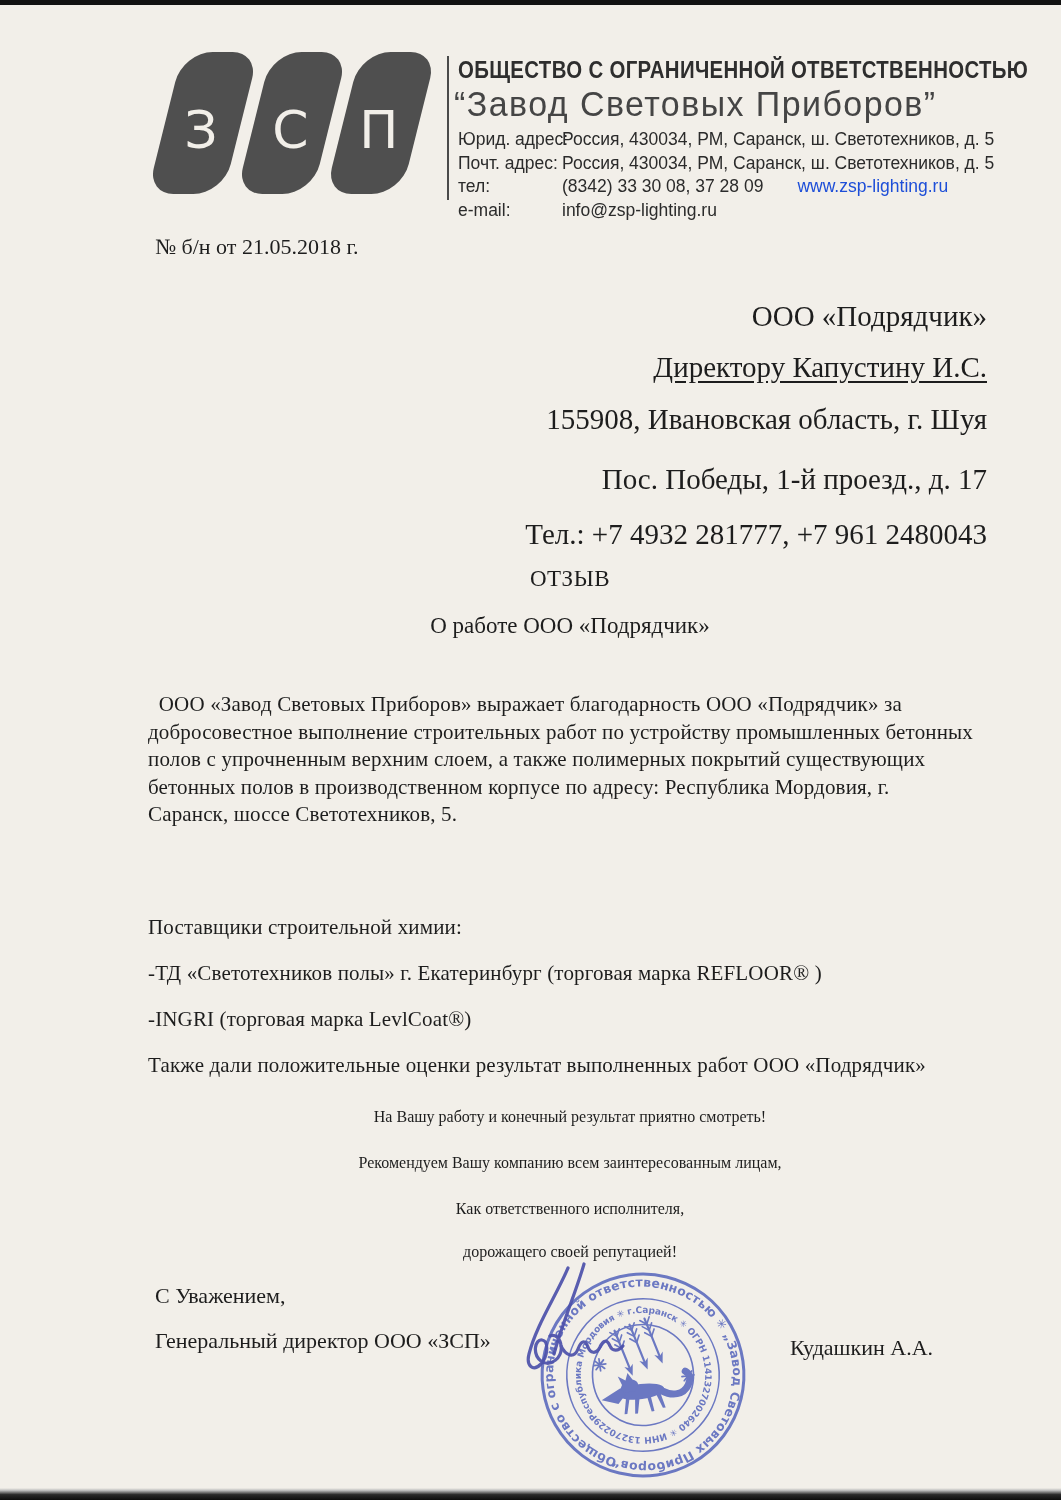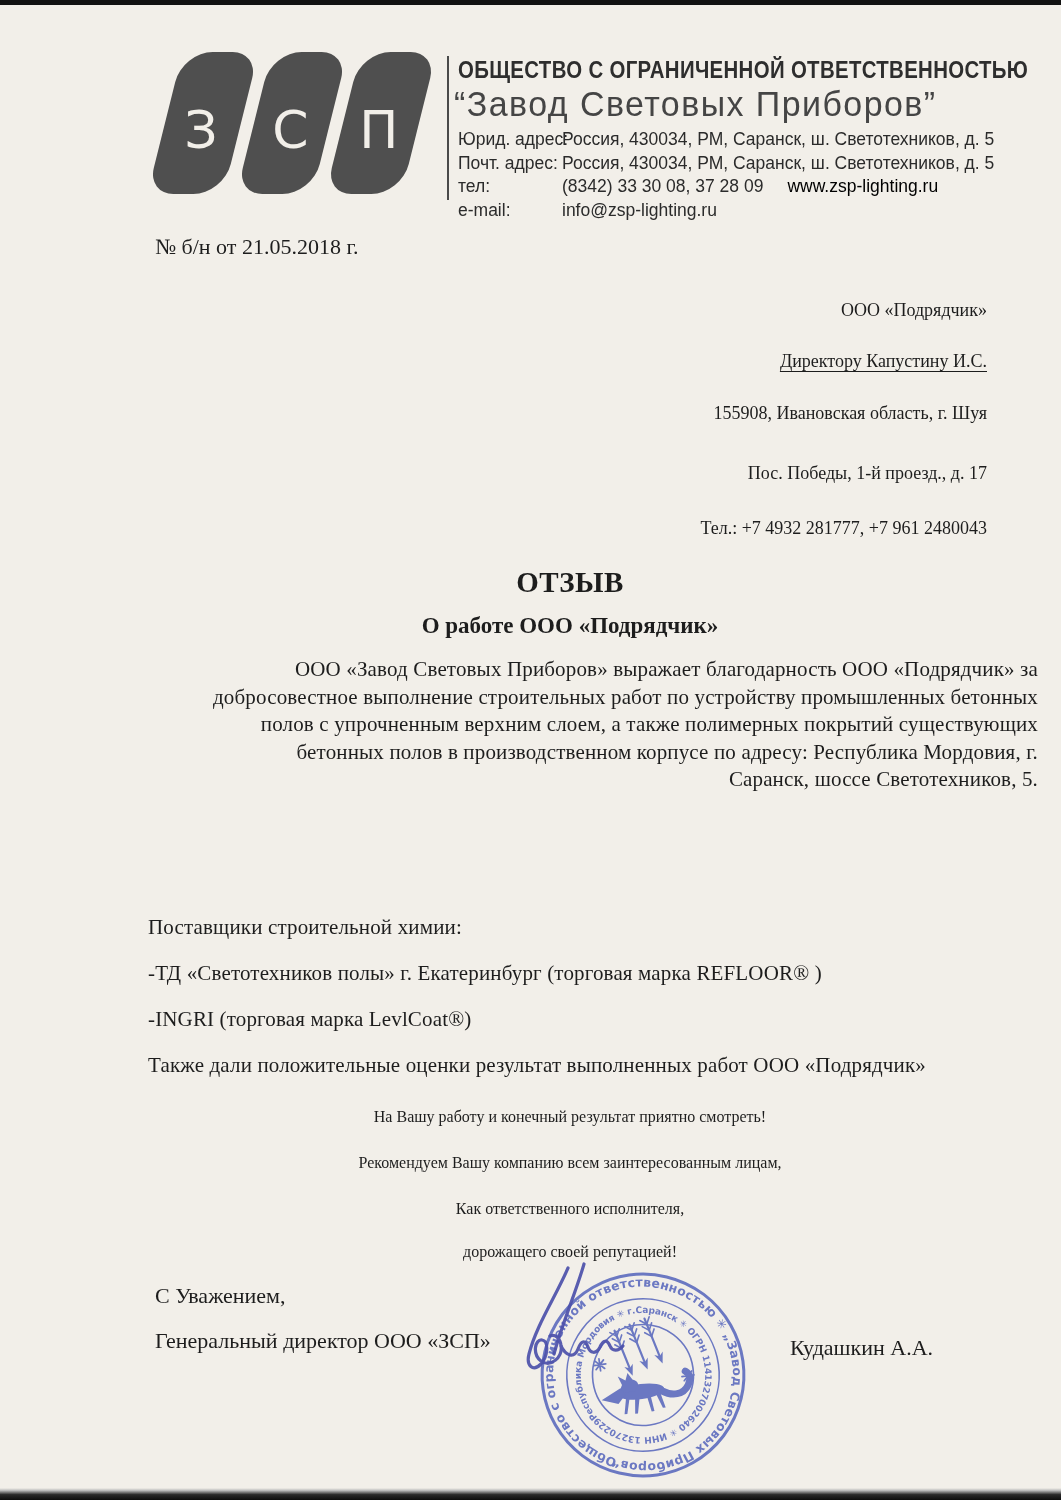--- a/index.html
+++ b/index.html
@@ -40,32 +40,32 @@
   .org-name{
     left:454px;top:84px;width:660px;
     font-family:"Liberation Sans",sans-serif;
     font-size:35px;font-weight:400;color:#454545;letter-spacing:1.5px;
     transform:scaleX(.97);transform-origin:left top;white-space:nowrap;
   }
   .contacts{left:458px;top:128px;font-family:"Liberation Sans",sans-serif;
     font-size:17.5px;color:#2b2b2b;}
   .contact-row{display:flex;line-height:23.5px;white-space:nowrap;}
   .contact-label{width:104px;flex:none;}
-  .contact-extra{margin-left:24px;color:#000000;}
+  .contact-extra{margin-left:34px;color:#1d4ed8;}
   
   .ref-line{left:155px;top:234px;font-size:22px;white-space:nowrap;}
-  .recipient{right:74px;text-align:right;font-size:18px;white-space:nowrap;}
+  .recipient{right:74px;text-align:right;font-size:29px;white-space:nowrap;}
   .r1{top:300px;} .r2{top:351px;text-decoration:underline;text-underline-offset:4px;}
   .r3{top:403px;} .r4{top:463px;} .r5{top:518px;}
   .center-col{left:150px;width:840px;text-align:center;}
-  .title{top:566px;font-size:29px;font-weight:bold;letter-spacing:.5px;}
-  .subtitle{top:613px;font-size:23px;font-weight:bold;}
+  .title{top:566px;font-size:23px;font-weight:normal;letter-spacing:.5px;}
+  .subtitle{top:613px;font-size:23px;font-weight:normal;}
   .body-text{left:148px;width:890px;font-size:21px;line-height:27.5px;
     white-space:pre;letter-spacing:.15px;}
-  .p1{top:656px;text-align:right;} .p2{top:816px;}
+  .p1{top:691px;} .p2{top:816px;}
   .line-suppliers{top:914px;} .line-sup1{top:960px;} .line-sup2{top:1006px;}
   .line-quality{top:1052px;}
   .c1{top:1103px;} .c2{top:1149px;} .c3{top:1195px;} .c4{top:1238px;}
   .closing-line{left:155px;top:1283px;font-size:22px;}
   .position-line{left:155px;top:1328px;font-size:22px;}
   .name-line{left:790px;top:1335px;font-size:22px;}
   .cline{font-size:16px;line-height:27px;}
   
   .stamp{left:532px;top:1264px;opacity:.88;}
   .signature{left:486px;top:1260px;opacity:.92;}

